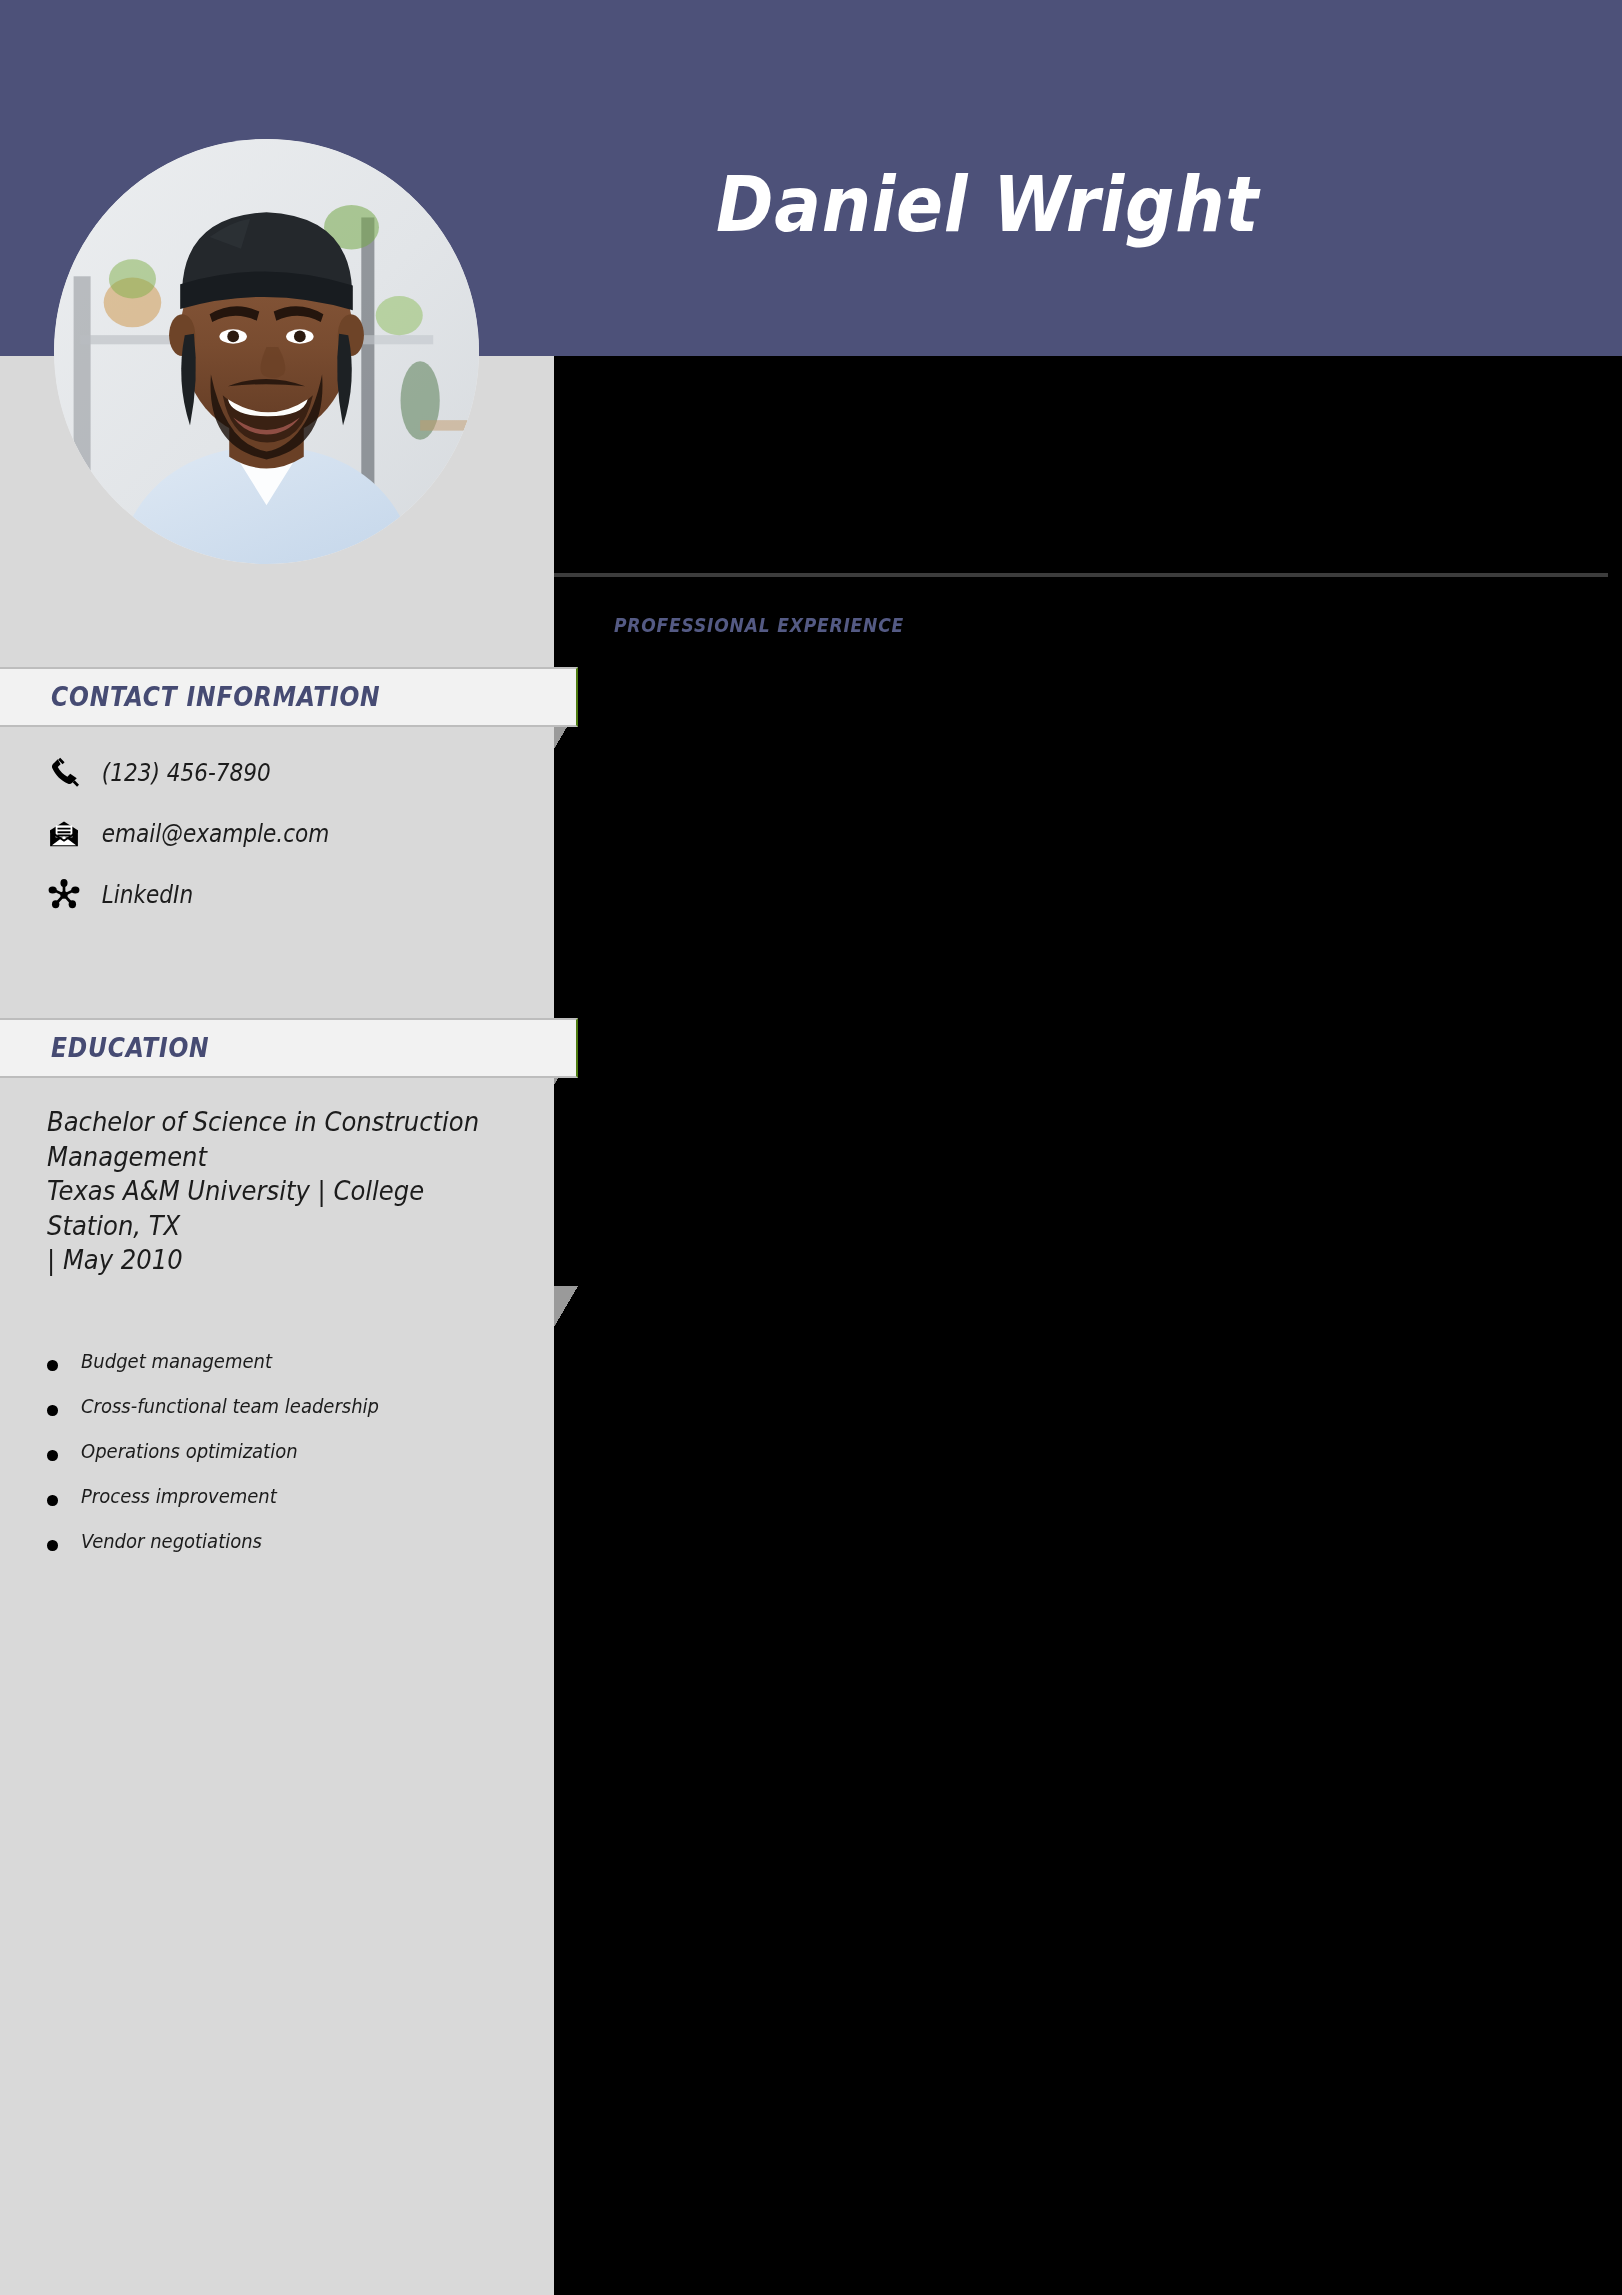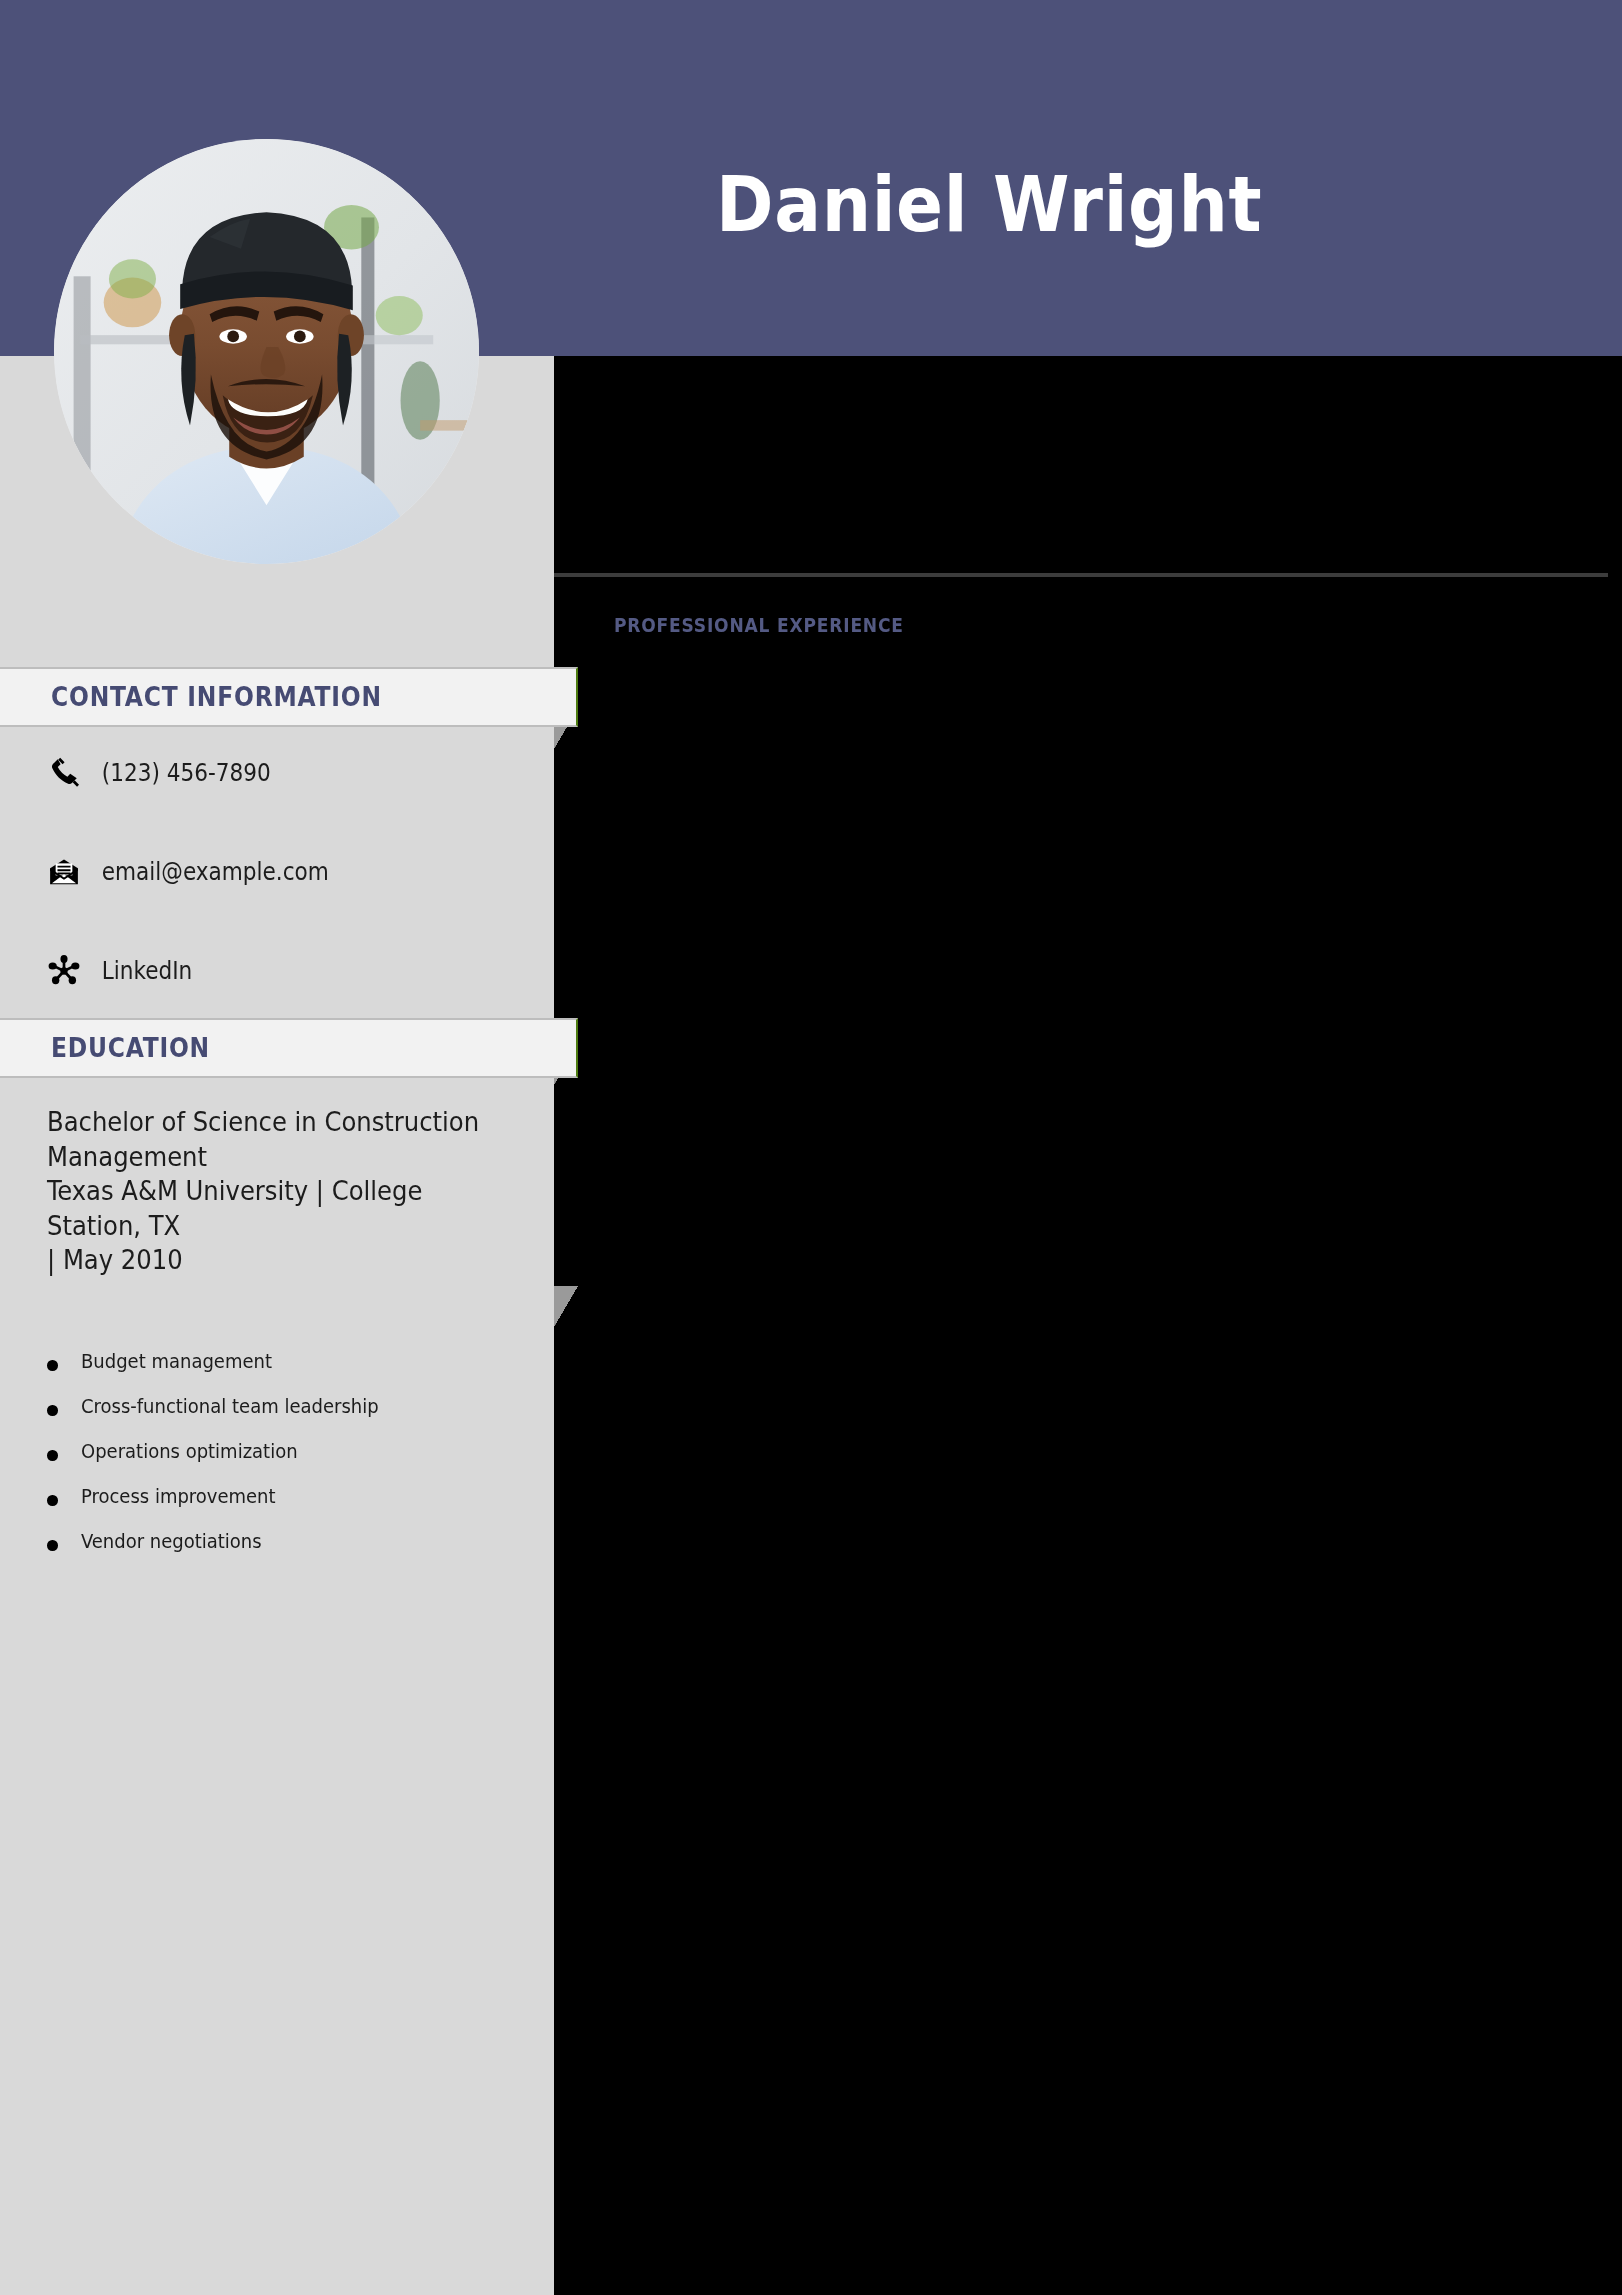--- a/index.html
+++ b/index.html
@@ -10,20 +10,21 @@
     background: #000000;
     font-family: "Liberation Sans", sans-serif;
     overflow: hidden;
   }
 
   .page {
     position: relative;
     width: 1623px;
     height: 1821px;
     background: #000000;
+    font-style: italic;
   }
 
   
   .header-band {
     position: absolute;
     left: 0; top: 0;
     width: 1623px;
     height: 356px;
     background: #4d5179;
     z-index: 1;
@@ -96,21 +97,21 @@
   .banner-fold {
     position: absolute;
     left: 554px;
     width: 24px;
     height: 41px;
     background: linear-gradient(to bottom right, #9a9a9a 0%, #9a9a9a 50%, rgba(0,0,0,0) 50.2%);
     z-index: 3;
   }
 
   
-  .sb-block { position: absolute; left: 0; width: 554px; z-index: 3; gap: 38px; }
+  .sb-block { position: absolute; left: 0; width: 554px; z-index: 3; }
 
   .contact-list { display: flex; flex-direction: column; }
   .contact-row {
     display: flex;
     align-items: center;
     height: 61px;
     padding-left: 47px;
   }
   .contact-icon {
     width: 43px;

